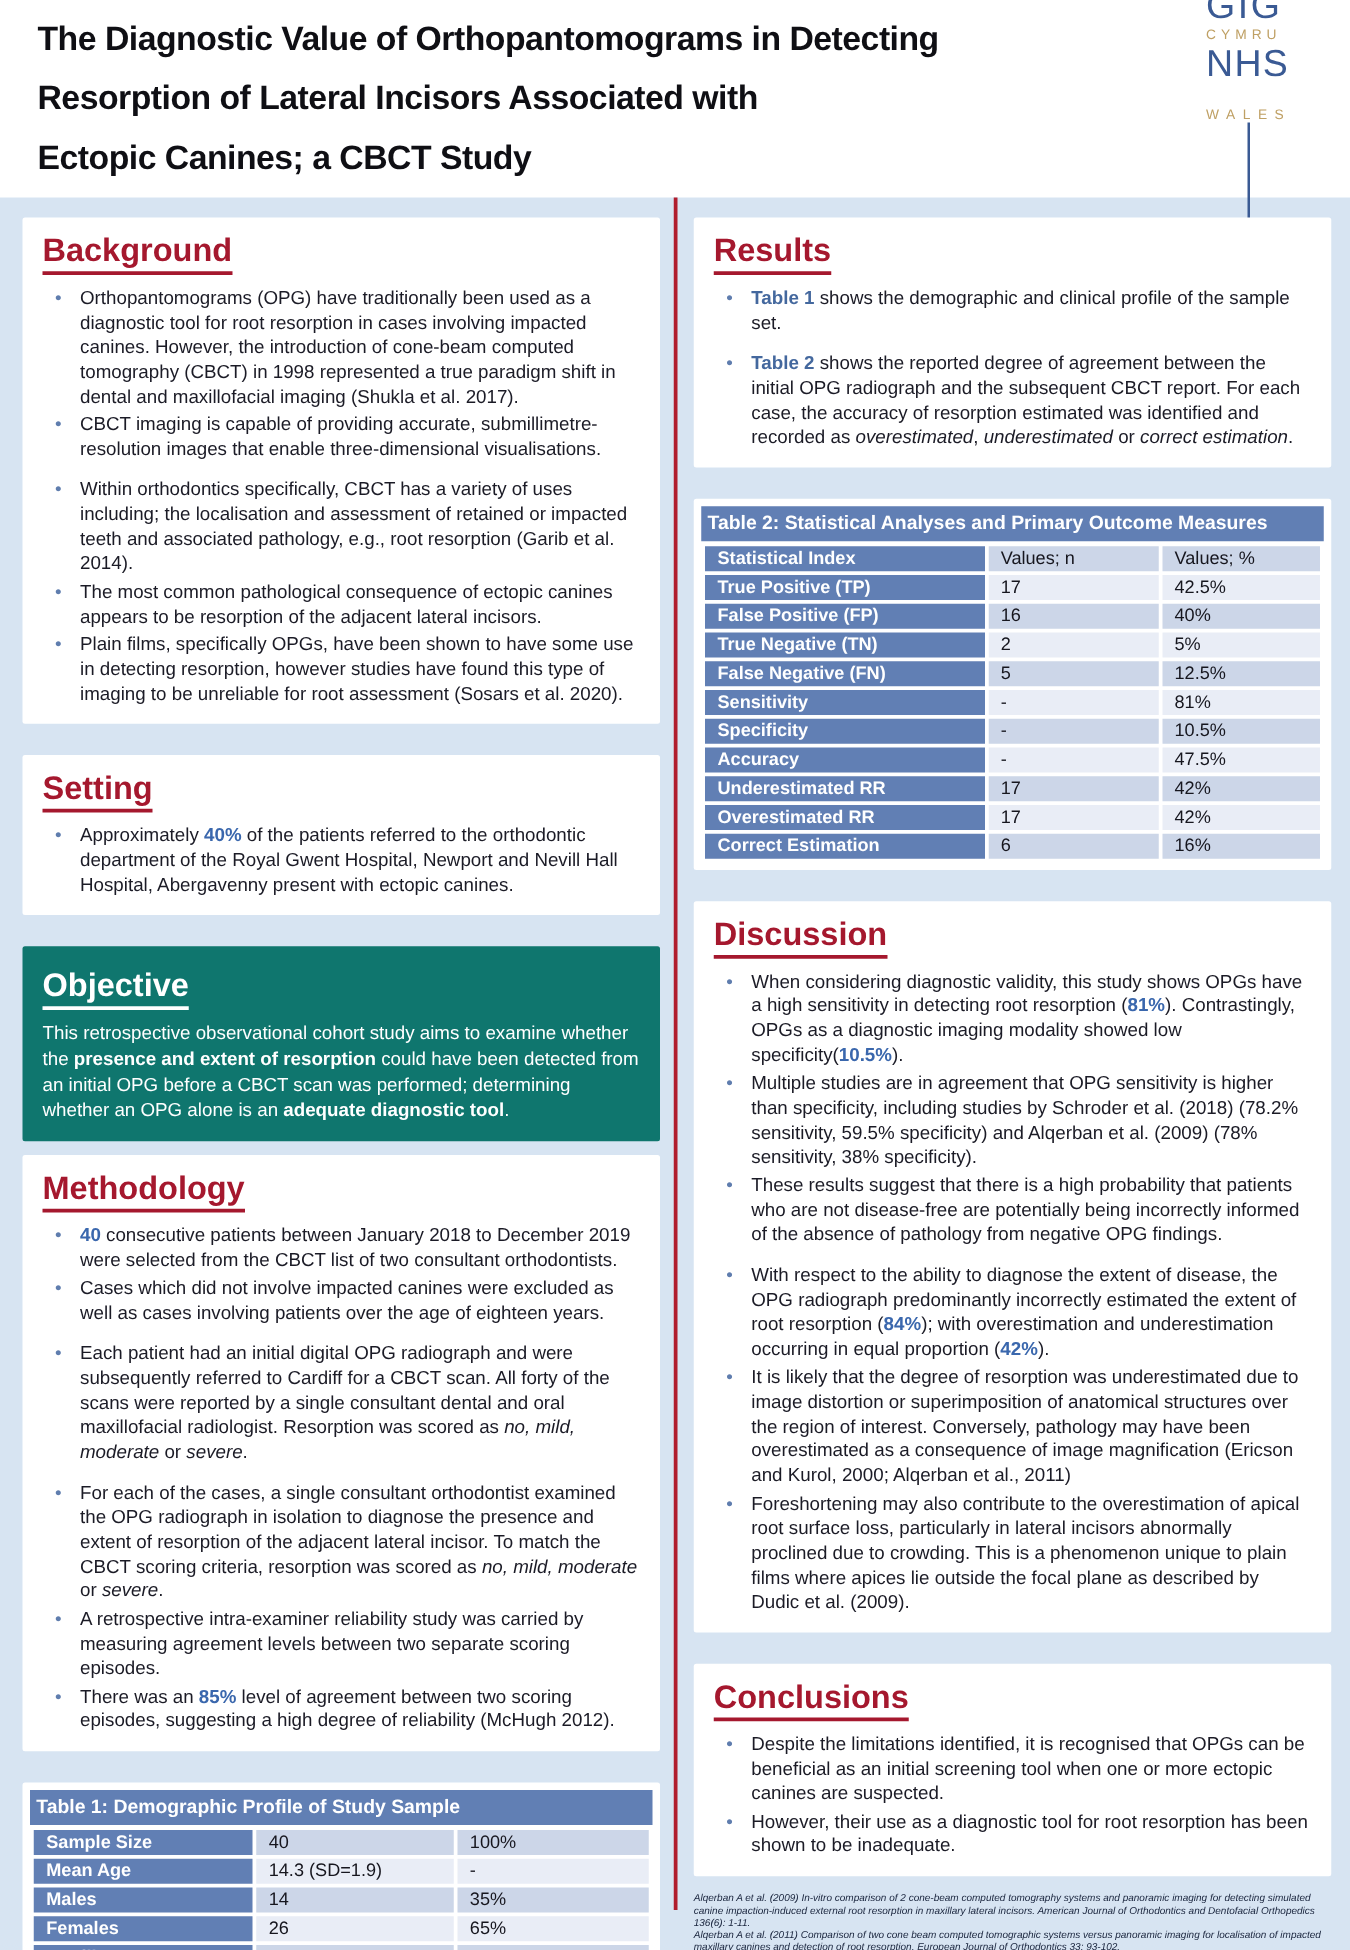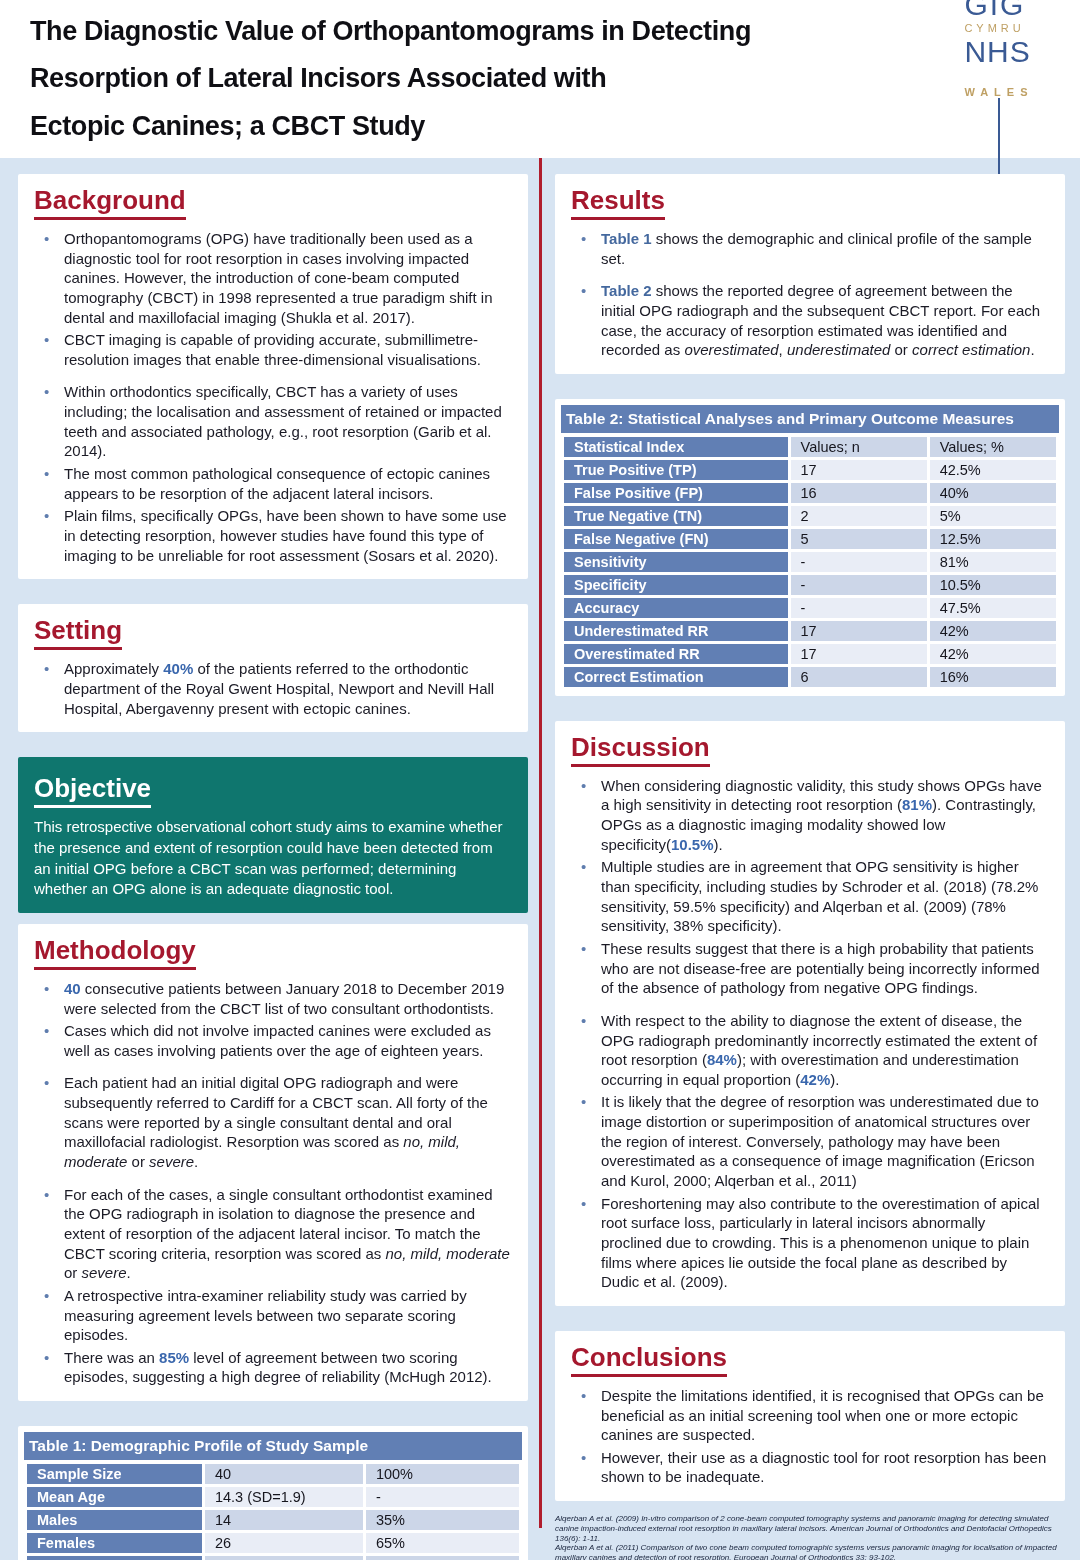--- a/index.html
+++ b/index.html
@@ -12,42 +12,42 @@
   }
   
   .header { height:158px; background:#ffffff; display:flex; align-items:center; padding:0 22px 0 30px; }
   .title-block { width:726px; font-size:27px; font-weight:bold; color:#0f0f14; line-height:1.75; letter-spacing:-0.4px; }
   .logo { display:flex; align-items:center; margin-left:auto;flex-direction:column; }
   .knot { width:94px; height:94px; flex:0 0 auto; margin-right:10px; }
   .logo-words { text-align:left; }
   .gig   { font-size:30px; color:#3a5a94; letter-spacing:2px; line-height:1; }
   .cymru { font-size:11px; color:#bfa064; letter-spacing:4px; margin:2px 0 3px; }
   .nhs   { font-size:30px; color:#3a5a94; letter-spacing:1px; line-height:1; }
-  .wales { font-size:11px; color:#bfa064; letter-spacing:6px; margin-top:19px;font-weight:bold; }
+  .wales { font-size:11px; color:#bfa064; letter-spacing:6px; margin-top:19px; }
   .logo-bar { width:2px; height:86px; background:#3a5a94; margin:0 12px; }
   .board { font-size:18px; color:#3a5a94; line-height:1.45; }
   
   .content { display:flex; height:1370px; padding:0 14px 0 18px; }
   .col { width:510px; display:flex; flex-direction:column; padding-top:16px;gap:11px; }
   .col-left  { margin-right:11px; }
   .col-right { margin-left:13px; }
   .divider { width:3px; background:#b01d2d; flex:0 0 auto; }
   
   .box { background:#ffffff; border-radius:2px; padding:9px 16px 11px; margin-bottom:14px; }
   .box-blue { background:#0f766e; color:#ffffff; padding:14px 16px 13px; margin-bottom:0; border-radius:2px; }
   h2.h { font-size:26px; font-weight:bold; color:#a5182e; margin:2px 0 9px; }
   h2.h span { display:inline-block; border-bottom:3px solid currentColor; padding-bottom:1px; }
   .box-blue h2.h { color:#ffffff; }
   .bullets { list-style:none; }
   .bullets li { position:relative; padding-left:30px; font-size:15px; line-height:1.31; margin-bottom:3px; }
   .bullets li::before { content:"\2022"; position:absolute; left:10px; top:0; color:#5f7dae; }
   .gap { margin-top:13px; }
   .accent { color:#3a67ad; font-weight:bold; }
   .it { font-style:italic; }
-  .bd { font-weight:normal; }
+  .bd { font-weight:bold; }
   .tref { color:#44689e; font-weight:bold; }
   .obj-body { font-size:15px; line-height:1.38; }
   
   .tablebox { background:#ffffff; padding:6px; border-radius:2px; }
   .tbar { background:#617fb4; color:#ffffff; font-weight:bold; font-size:15.5px; padding:5px 5px; margin-bottom:1px; }
   table { width:100%; border-collapse:separate; border-spacing:3px; }
   td { font-size:14.5px; padding:2px 10px; color:#16161e; }
   td:first-child { background:#617fb4; color:#ffffff; font-weight:bold; }
   .t1 td:nth-child(1){ width:36%; }  .t1 td:nth-child(2){ width:32.5%; }
   .t2 td:nth-child(1){ width:46%; }  .t2 td:nth-child(2){ width:28%; }

